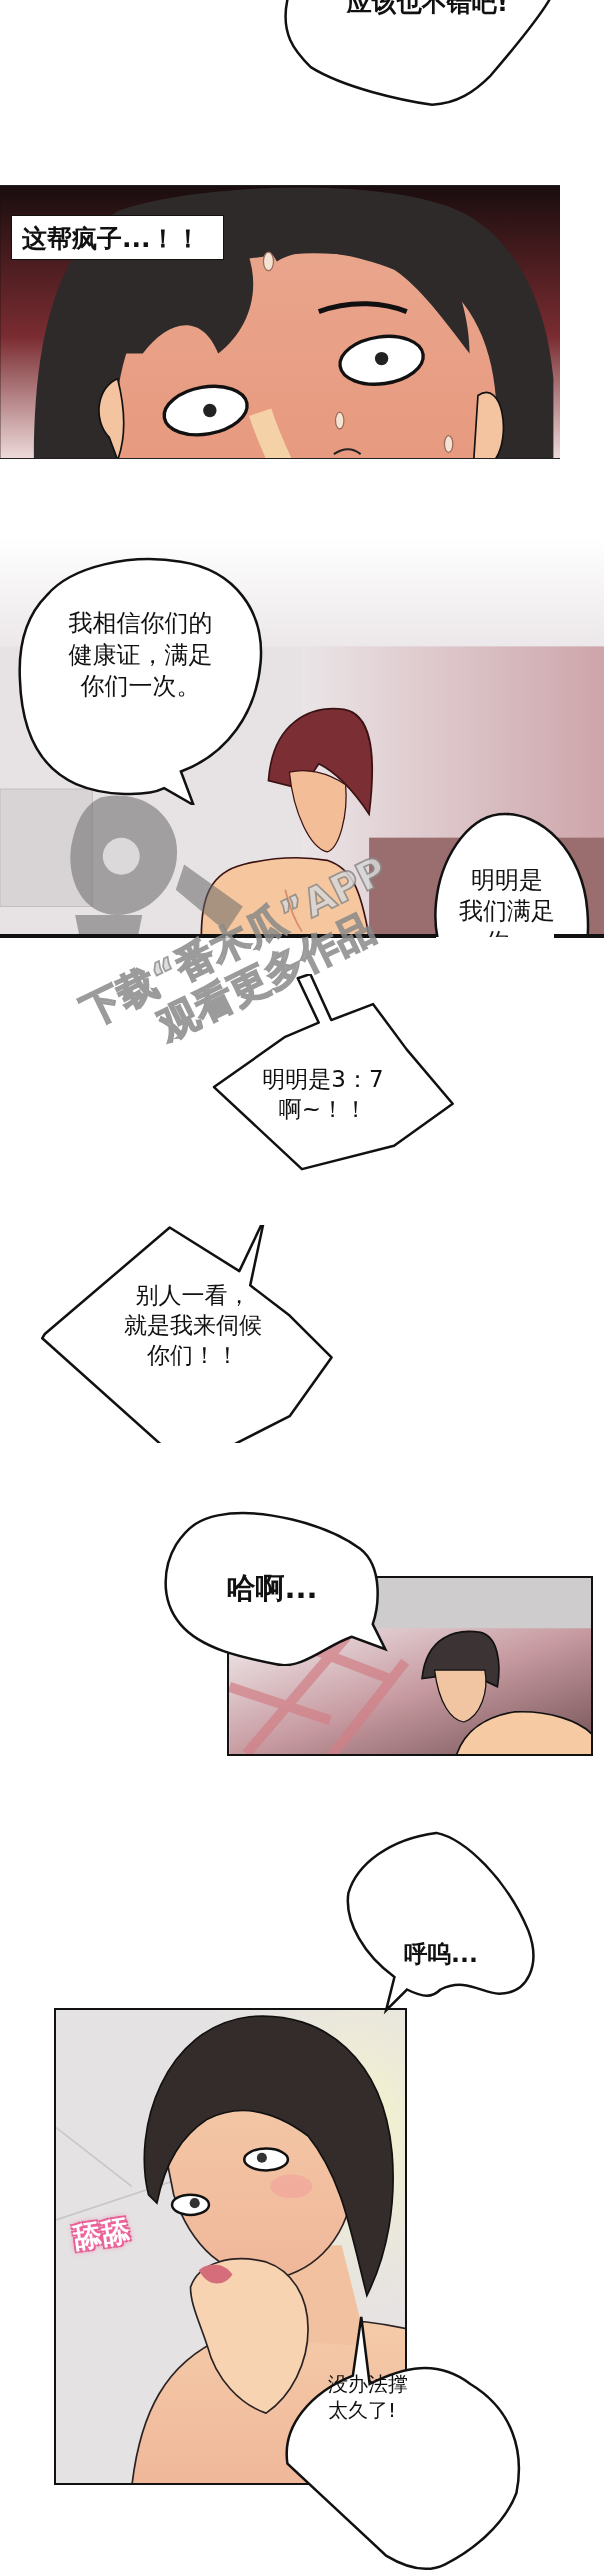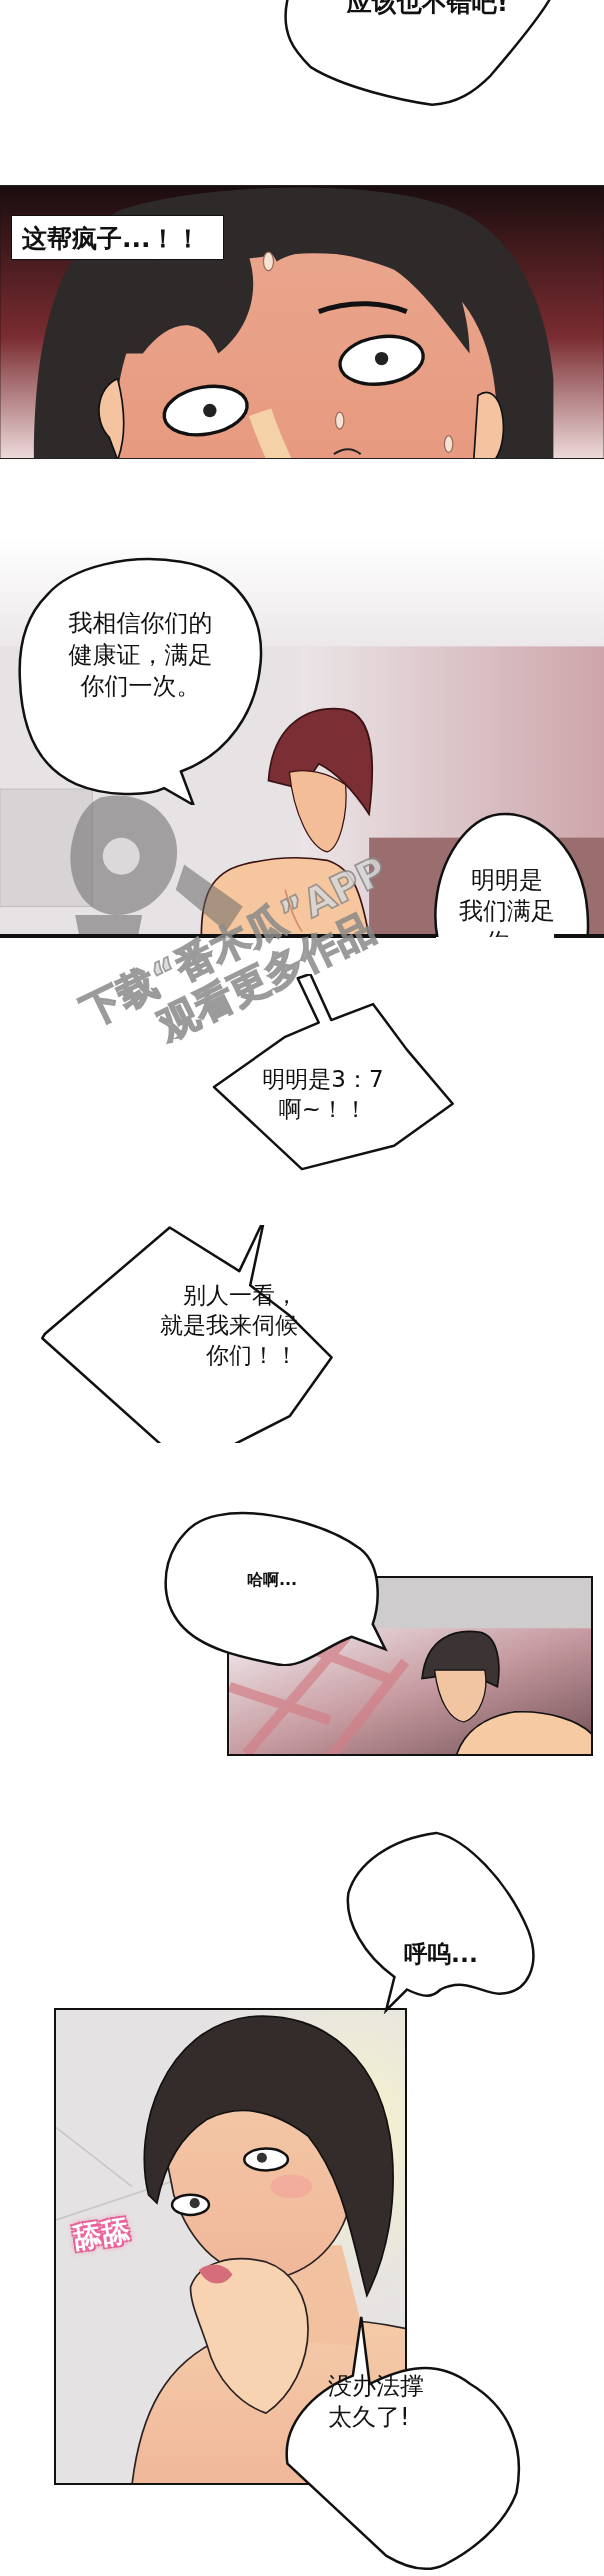--- a/index.html
+++ b/index.html
@@ -15,21 +15,21 @@
 </head>
 <body>
 
 <div class="abs" style="left:277px;top:-50px;width:285px;height:159px;">
   <svg width="285" height="159" viewBox="0 0 340 190">
     <path d="M12,60 C4,100 20,120 40,140 C80,165 150,180 185,185 C215,183 235,170 255,150 C285,115 310,85 325,60 L330,40 L20,40 Z" fill="#fff" stroke="#111" stroke-width="3"></path>
   </svg>
   <div class="bubble-text" style="left:50px;top:37px;width:201px;font-size:25px;">应该也不错吧!</div>
 </div>
 
-<div class="panel" style="left:0;top:185px;width:604px;height:274px;border-top:1.7px solid #222;border-bottom:1.7px solid #222;
+<div class="panel" style="left:0;top:185px;width:560px;height:274px;border-top:1.7px solid #222;border-bottom:1.7px solid #222;
             background: radial-gradient(ellipse at 65% 35%, #3a1e1f 0%, #2a1416 40%, #1b0e10 70%),
                         linear-gradient(180deg,#1e0f10 0%, #6e2a2e 60%, #d9b8bb 100%);">
   <svg width="604" height="274" viewBox="0 0 720 327">
     <defs>
       <linearGradient id="bgred" x1="0" y1="0" x2="0" y2="1">
         <stop offset="0" stop-color="#1a0d0e"></stop>
         <stop offset="0.55" stop-color="#7a2c31"></stop>
         <stop offset="1" stop-color="#efdcdc"></stop>
       </linearGradient>
       <linearGradient id="skin1" x1="0" y1="0" x2="0" y2="1">
@@ -138,21 +138,21 @@
     <path d="M50,135 L135,75 L175,58 L150,5 L165,0 L190,55 L240,36 L280,90 L335,155 L265,205 L155,233 Z" fill="#fff" stroke="#111" stroke-width="3" stroke-linejoin="round"></path>
   </svg>
   <div class="bubble-text" style="left:67px;top:91px;width:168px;font-size:23px;font-weight:normal;">明明是3：7
 啊~！！</div>
 </div>
 
 <div class="abs" style="left:38px;top:1225px;width:302px;height:218px;">
   <svg width="302" height="218" viewBox="0 0 360 260">
     <path d="M8,130 L157,3 L240,55 L270,-8 L253,72 L300,108 L350,158 L300,228 L178,290 L5,135 Z" fill="#fff" stroke="#111" stroke-width="3" stroke-linejoin="round"></path>
   </svg>
-  <div class="bubble-text" style="left:50px;top:56px;width:210px;font-size:23px;font-weight:normal;text-align:right;">别人一看，
+  <div class="bubble-text" style="left:50px;top:56px;width:210px;font-size:23px;font-weight:normal;">别人一看，
 就是我来伺候
 你们！！</div>
 </div>
 
 <div class="panel" style="left:227px;top:1576px;width:366px;height:180px;border:2.5px solid #111;background:#d7d3d5;">
   <svg width="366" height="180" viewBox="0 0 436 215">
     <defs>
       <linearGradient id="p5bg" x1="0" y1="0" x2="1" y2="1">
         <stop offset="0" stop-color="#f3eef0"></stop>
         <stop offset="0.5" stop-color="#c69aa0"></stop>
@@ -172,21 +172,21 @@
     <path d="M230,120 C235,70 270,60 300,65 C320,70 325,100 320,130 C300,120 280,110 270,115 Z" fill="#3b3334" stroke="#111" stroke-width="2"></path>
     <path d="M245,110 C250,150 265,170 280,172 C300,165 310,135 305,110 Z" fill="#f2c5a2" stroke="#111" stroke-width="1.5"></path>
     <path d="M270,215 C280,180 310,165 340,160 C380,158 420,170 436,190 L436,215 Z" fill="#f6caa3" stroke="#111" stroke-width="2"></path>
   </svg>
 </div>
 
 <div class="abs" style="left:159px;top:1507px;width:235px;height:159px;">
   <svg width="235" height="159" viewBox="0 0 280 190">
     <path d="M70,10 C120,0 200,20 240,50 C268,72 262,120 255,140 L270,170 L230,155 C200,165 170,195 140,188 C100,180 50,170 25,140 C0,110 5,70 20,45 C35,22 50,14 70,10 Z" fill="#fff" stroke="#111" stroke-width="3"></path>
   </svg>
-  <div class="bubble-text" style="left:50px;top:63px;width:126px;font-size:16px;">哈啊...</div>
+  <div class="bubble-text" style="left:50px;top:63px;width:126px;font-size:29px;">哈啊...</div>
 </div>
 
 <div class="panel" style="left:54px;top:2008px;width:353px;height:477px;border:2.5px solid #111;background:#e6e3e4;">
   <svg width="353" height="477" viewBox="0 0 420 568">
     <defs>
       <radialGradient id="glow6" cx="0.85" cy="0.25" r="0.5">
         <stop offset="0" stop-color="#f8f6c7"></stop>
         <stop offset="1" stop-color="#e6e3e4" stop-opacity="0"></stop>
       </radialGradient>
       <linearGradient id="skin6" x1="0" y1="0" x2="0" y2="1">
@@ -227,16 +227,16 @@
   <svg width="201" height="185" viewBox="0 0 240 220">
     <path d="M115,3 C150,10 200,60 225,120 C240,160 225,195 190,195 C170,195 150,175 120,190 C110,200 100,200 80,190 L55,215 L65,175 C30,150 5,110 10,75 C20,40 60,10 115,3 Z" fill="#fff" stroke="#111" stroke-width="3"></path>
   </svg>
   <div class="bubble-text" style="left:38px;top:67px;width:126px;font-size:23.5px;margin-top:42px;">呼呜...</div>
 </div>
 
 <div class="abs" style="left:269px;top:2409px;width:260px;height:168px;">
   <svg width="260" height="168" viewBox="0 0 310 200" style="overflow:visible;">
     <path d="M100,-40 L110,-110 L120,-30 C160,-50 200,-60 240,-30 C290,0 305,50 295,100 C280,140 240,170 210,185 C190,195 165,190 140,175 L22,65 C15,20 50,-20 100,-40 Z" fill="#fff" stroke="#111" stroke-width="3"></path>
   </svg>
-  <div class="bubble-text" style="left:59px;top:-38px;width:151px;font-size:24px;font-weight:normal;text-align:left;">没办法撑
+  <div class="bubble-text" style="left:59px;top:-38px;width:151px;font-size:20px;font-weight:normal;text-align:left;">没办法撑
 太久了!</div>
 </div>
 
 
 </body></html>

